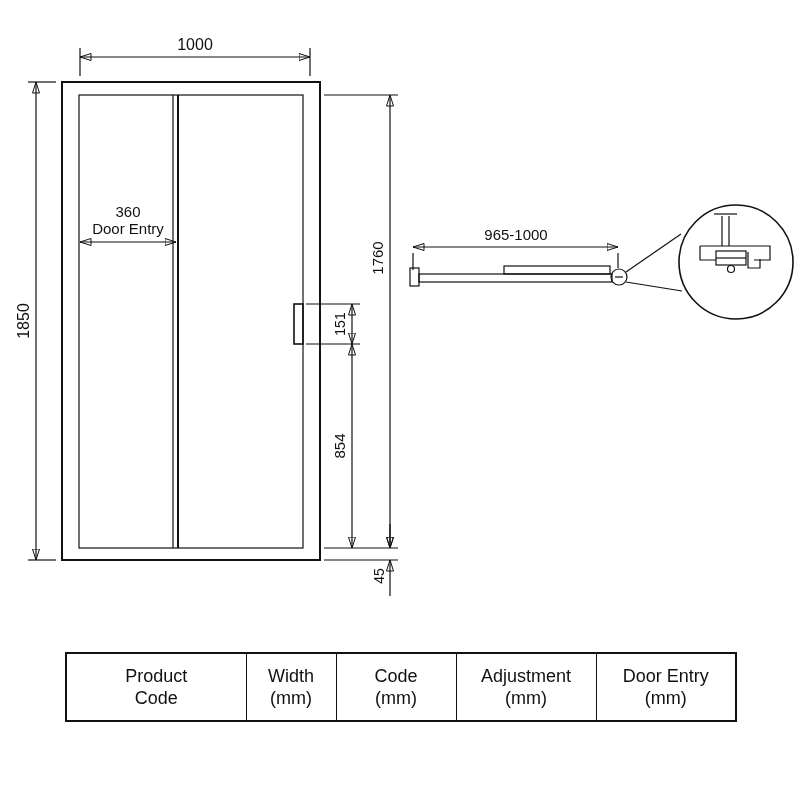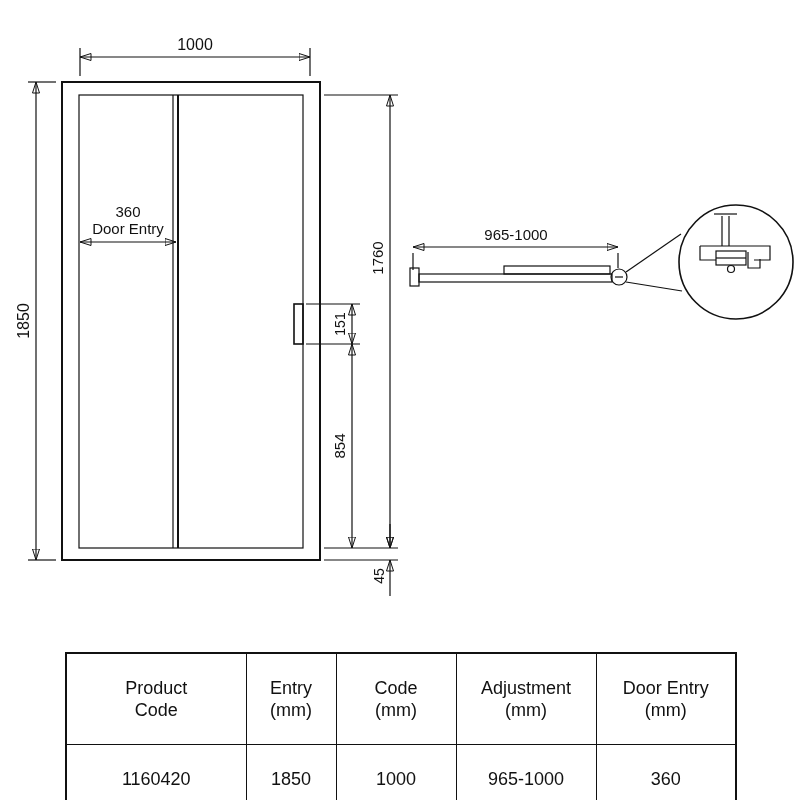--- a/index.html
+++ b/index.html
@@ -8,21 +8,21 @@
   svg line, svg rect, svg path, svg circle{stroke:#111;fill:none;}
   .sw1{stroke-width:1.2;}
   .sw15{stroke-width:1.6;}
   .sw2{stroke-width:2;}
   svg text{fill:#111;font-family:"Liberation Sans",sans-serif;stroke:none;}
   .t14{font-size:14px;}
   .t15{font-size:15px;}
   .t16{font-size:16px;}
   .spec{position:absolute;left:65px;top:652px;width:670px;border-collapse:collapse;table-layout:fixed;
         font-size:18px;color:#111;text-align:center;border:2px solid #111;}
-  .spec th,.spec td{border:1.5px solid #111;font-weight:400;padding:12px;}
+  .spec th,.spec td{border:1.5px solid #111;font-weight:400;padding:0;}
   .spec th{height:66px;}
   .spec td{height:44px;}
   .hl{display:block;line-height:1.25;}
 </style>
 </head>
 <body>
 
 <svg id="drawing" width="800" height="650" viewBox="0 0 800 650">
   <defs>
     <marker id="aR" markerWidth="12" markerHeight="10" refX="11" refY="4" markerUnits="userSpaceOnUse">
@@ -130,37 +130,30 @@
       <col style="width:140px">
       <col style="width:140px">
   </colgroup>
   <tbody>
       <tr>
     <th>
       <span class="hl">Product</span>
       <span class="hl">Code</span>
     </th>
     <th>
-      <span class="hl">Entry</span>
+      <span class="hl">Width</span>
       <span class="hl">(mm)</span>
     </th>
     <th>
       <span class="hl">Code</span>
       <span class="hl">(mm)</span>
     </th>
     <th>
       <span class="hl">Adjustment</span>
       <span class="hl">(mm)</span>
     </th>
     <th>
       <span class="hl">Door Entry</span>
       <span class="hl">(mm)</span>
     </th>
   </tr>
-  <tr>
-    <td>1160420</td>
-    <td>1850</td>
-    <td>1000</td>
-    <td>965-1000</td>
-    <td>360</td>
-  </tr>
 </tbody>
   </table>
 
 </body></html>

